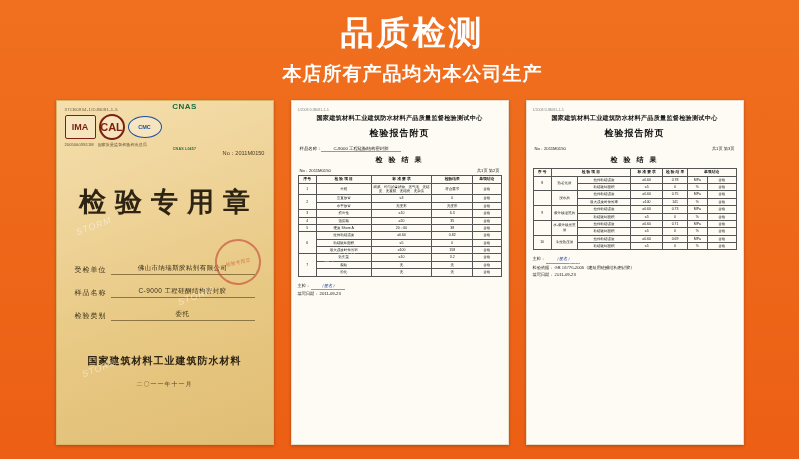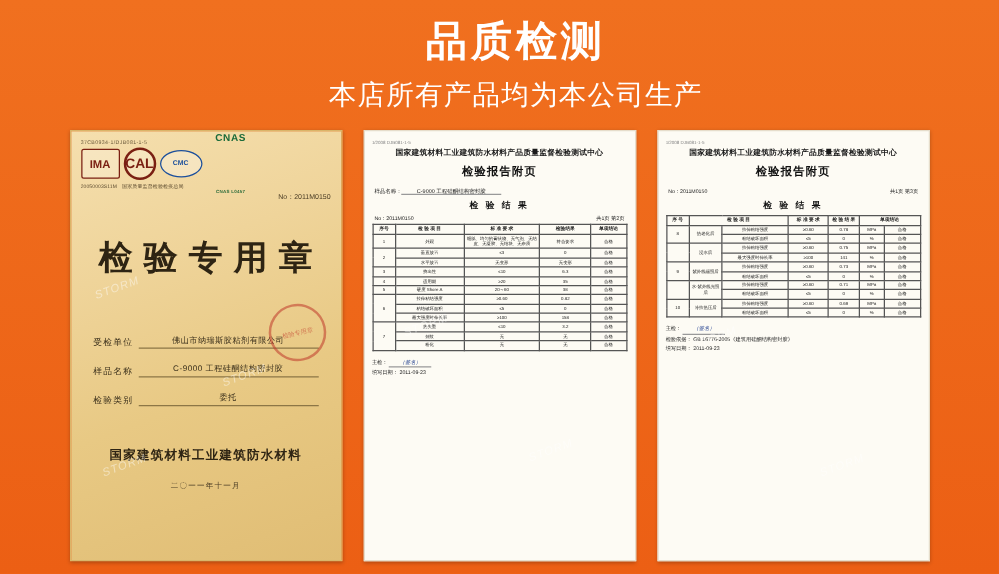--- a/index.html
+++ b/index.html
@@ -30,24 +30,24 @@
   .main-title {
     color: #ffffff;
     font-size: 33px;
     font-weight: bold;
     letter-spacing: 3px;
     line-height: 1.15;
     margin: 0;
   }
   .sub-title {
     color: #ffffff;
-    font-size: 22px;
+    font-size: 19px;
     letter-spacing: 1px;
     margin: 9px 0 0 0;
-    font-weight: normal;
+    font-weight: bold;
     text-align: center;
   }
   .certs {
     display: flex;
     justify-content: center;
     align-items: flex-end;
     gap: 17px;
     margin-top: 13px;
     width: 100%;
     padding: 0 14px;

